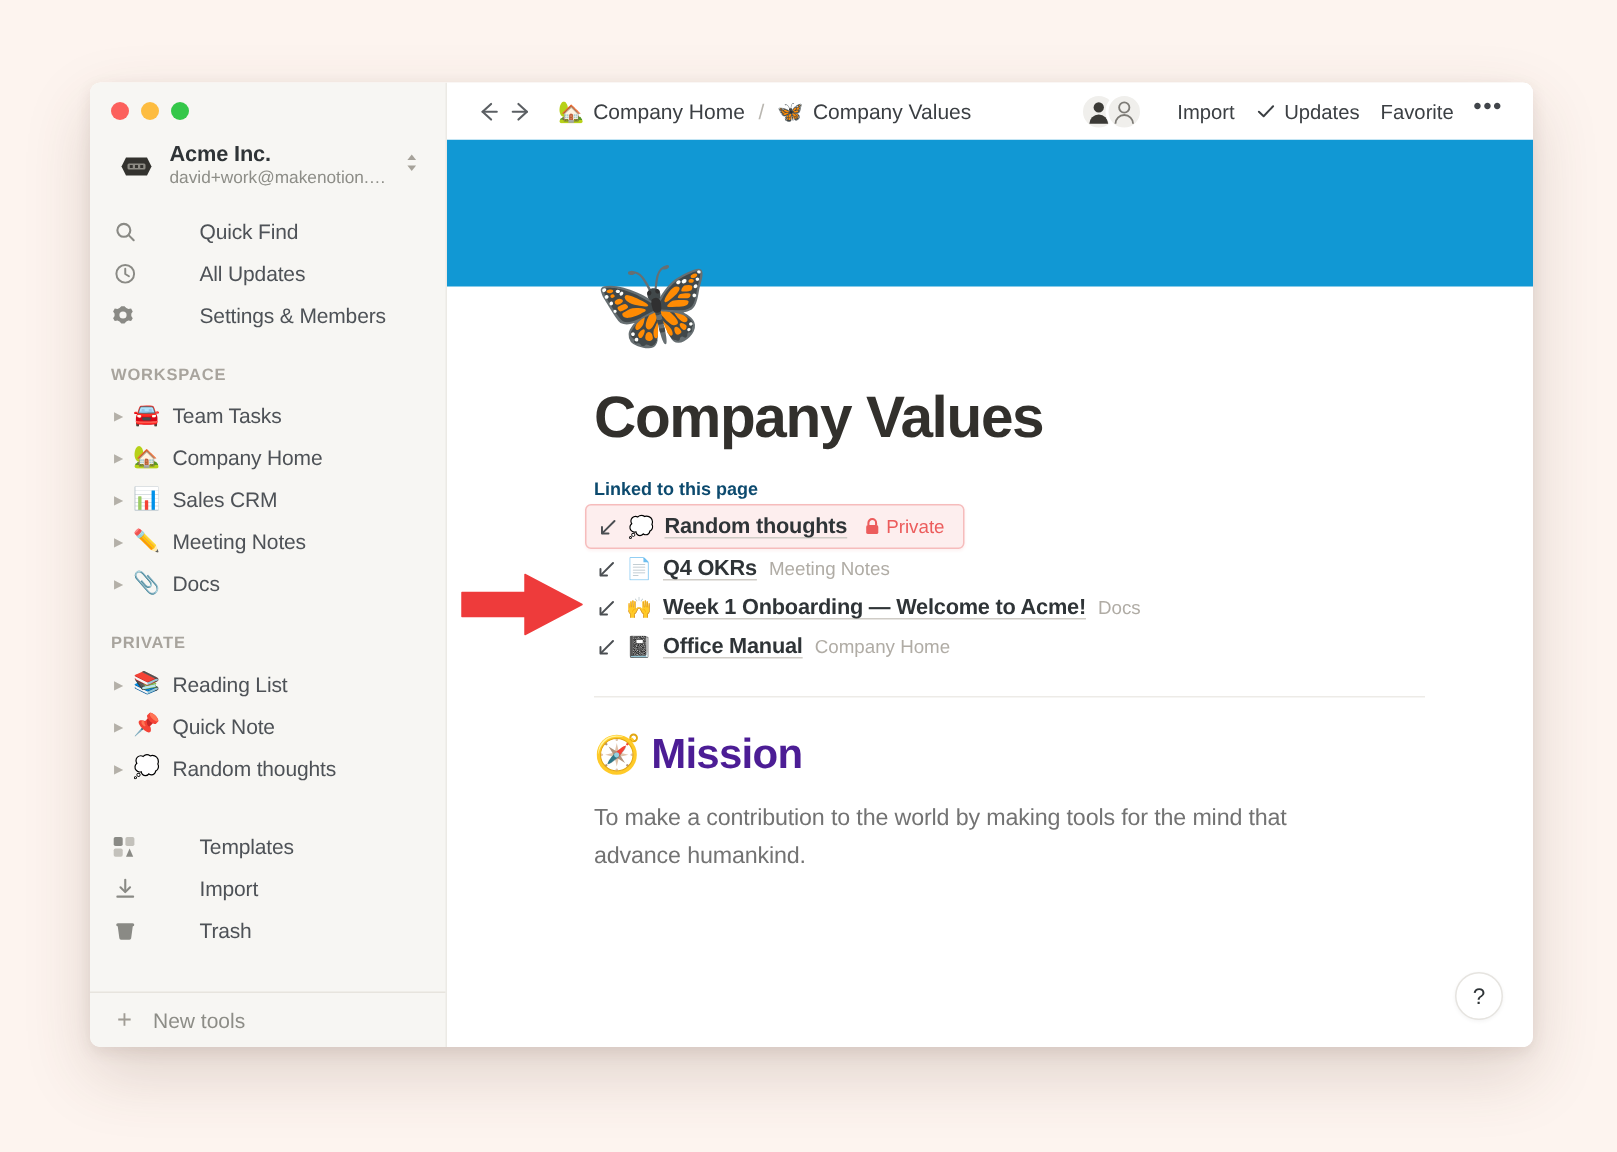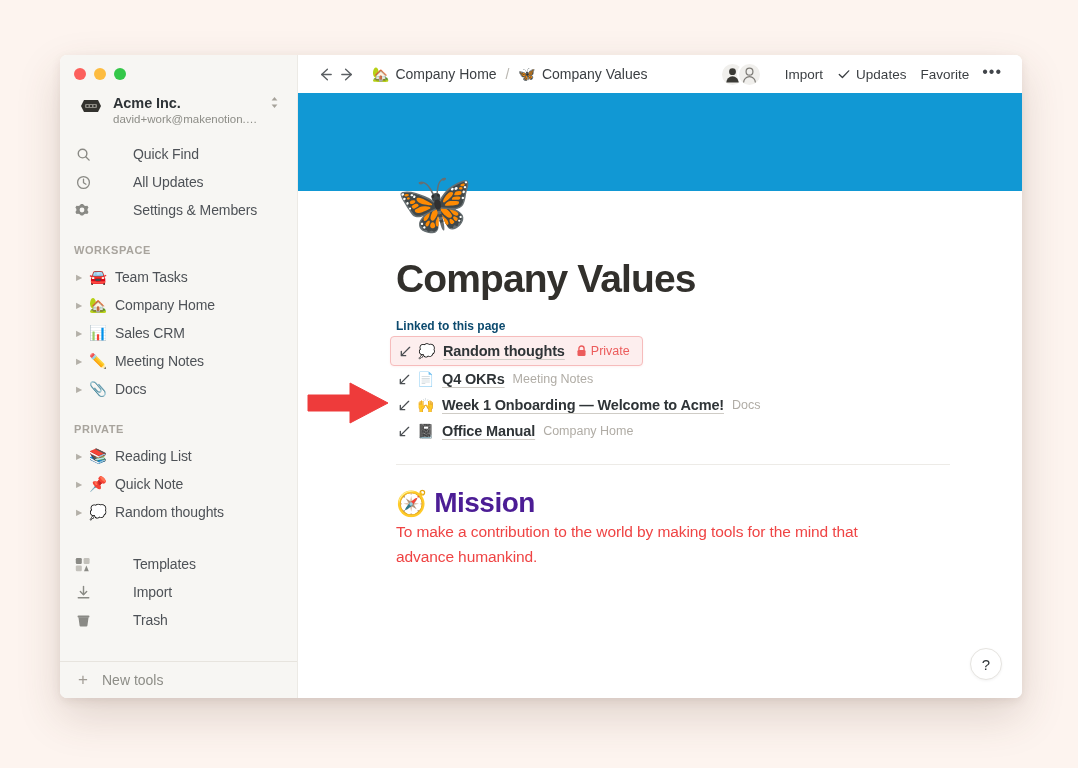--- a/index.html
+++ b/index.html
@@ -50,21 +50,21 @@
     height: 32px;
   }
   .light { width: 12px; height: 12px; border-radius: 50%; }
   .light.red    { background: #fc605c; }
   .light.yellow { background: #fdbc40; }
   .light.green  { background: #34c749; }
 
   
   .account {
     display: flex;
-    align-items: flex-start;
+    align-items: center;
     padding: 5px 10px 5px 14px;
     margin: 3px 6px 2px 6px;
     border-radius: 4px;
     cursor: pointer;
   }
   .acct-logo {
     width: 22px; height: 22px;
     flex: 0 0 22px;
     margin-right: 11px;
     display: flex; align-items: center; justify-content: center;
@@ -390,21 +390,22 @@
   .h1-text {
     font-size: 28px;
     font-weight: 700;
     color: #4c1d95;
     letter-spacing: -0.5px;
   }
 
   .para {
     font-size: 15.5px;
     line-height: 25px;
-    color: #ef4444;
+    color: #737373;
+    margin-top: 14px;
     max-width: 480px;
     letter-spacing: -0.1px;
   }
 
   
   #help-btn {
     position: absolute;
     right: 20px;
     bottom: 18px;
     width: 32px; height: 32px;

